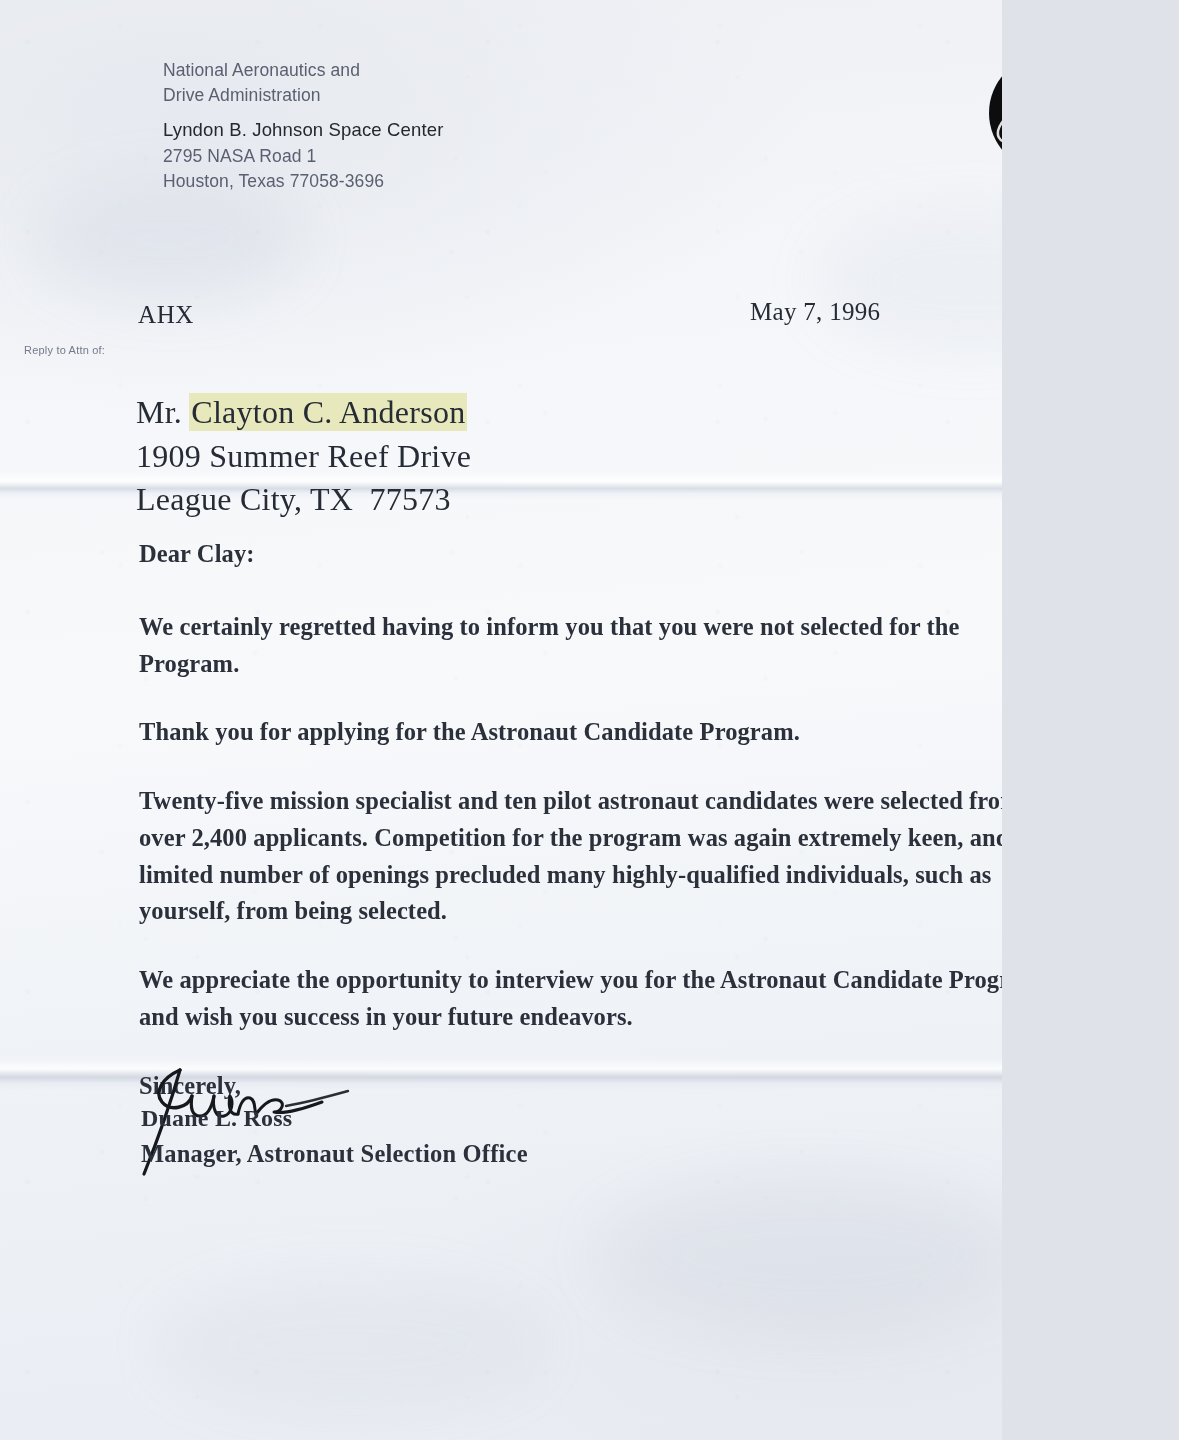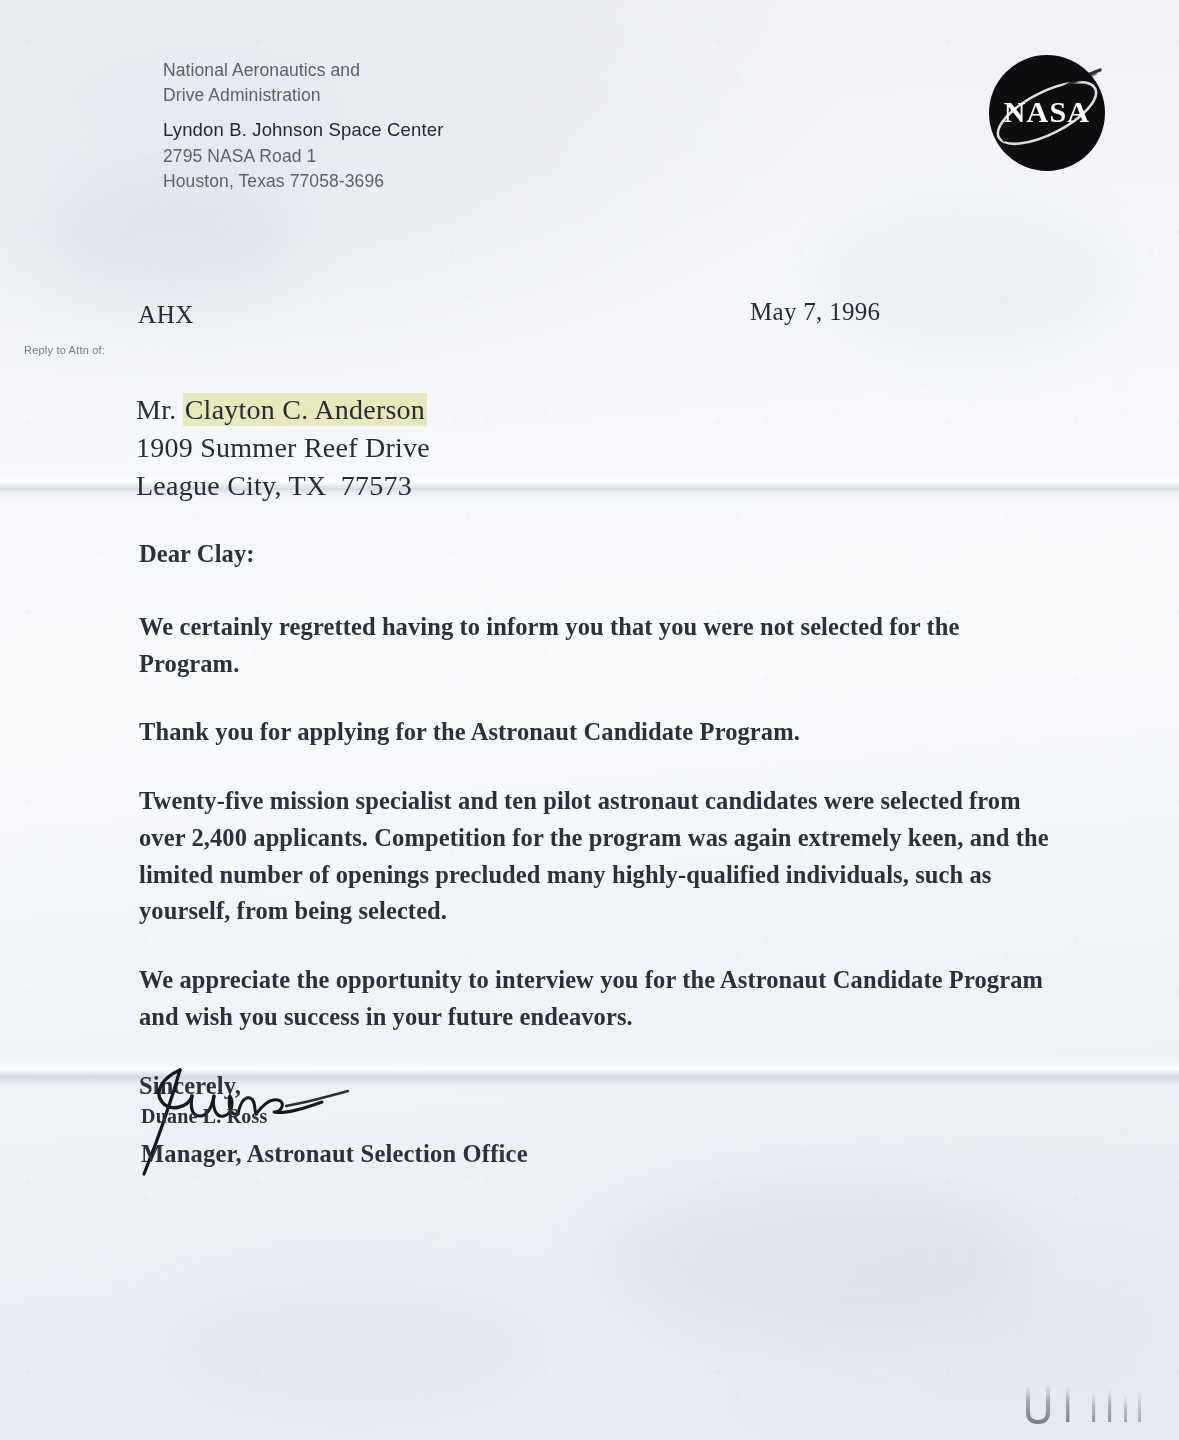--- a/index.html
+++ b/index.html
@@ -2,21 +2,21 @@
 <html><head>
 <meta charset="utf-8">
 <style>
   html, body {
     margin: 0;
     padding: 0;
     background: #dfe2e8;
   }
   #page {
     position: relative;
-    width: 1179px;
+    width: 1002px;
     height: 1440px;
     overflow: hidden;
     background:
       radial-gradient(ellipse 900px 420px at 18% 8%, #e6e9ef 0%, rgba(230,233,239,0) 70%),
       radial-gradient(ellipse 700px 300px at 85% 92%, #e4e7ed 0%, rgba(228,231,237,0) 70%),
       linear-gradient(175deg, #eef0f4 0%, #f4f6f9 22%, #f7f9fb 48%, #eef1f6 74%, #e9ecf2 100%);
     font-family: "Liberation Serif", "DejaVu Serif", serif;
     color: #2a2f3a;
     -webkit-font-smoothing: antialiased;
   }
@@ -130,21 +130,21 @@
     letter-spacing: .3px;
     color: #262b36;
     white-space: nowrap;
   }
 
   
   .recipient {
     position: absolute;
     left: 136px;
     top: 391px;
-    font-size: 28px;
+    font-size: 32px;
     line-height: 1.36;
     letter-spacing: .25px;
     color: #262b36;
   }
   .hl {
     background: #e7e8bb;
     box-shadow: 0 0 0 1px #e7e8bb;
     padding: 0 1px;
   }
   .addr-line { white-space: pre; }
@@ -179,21 +179,21 @@
     top: 0;
     width: 300px;
     height: 115px;
     pointer-events: none;
   }
   .sig-ink svg { display: block; width: 100%; height: 100%; }
   .sig-name {
     position: absolute;
     left: 5px;
     top: 43px;
-    font-size: 20px;
+    font-size: 24px;
     font-weight: bold;
     letter-spacing: .2px;
     color: #2b303b;
     white-space: nowrap;
   }
   .sig-title {
     position: absolute;
     left: 5px;
     top: 78px;
     font-size: 24.5px;

